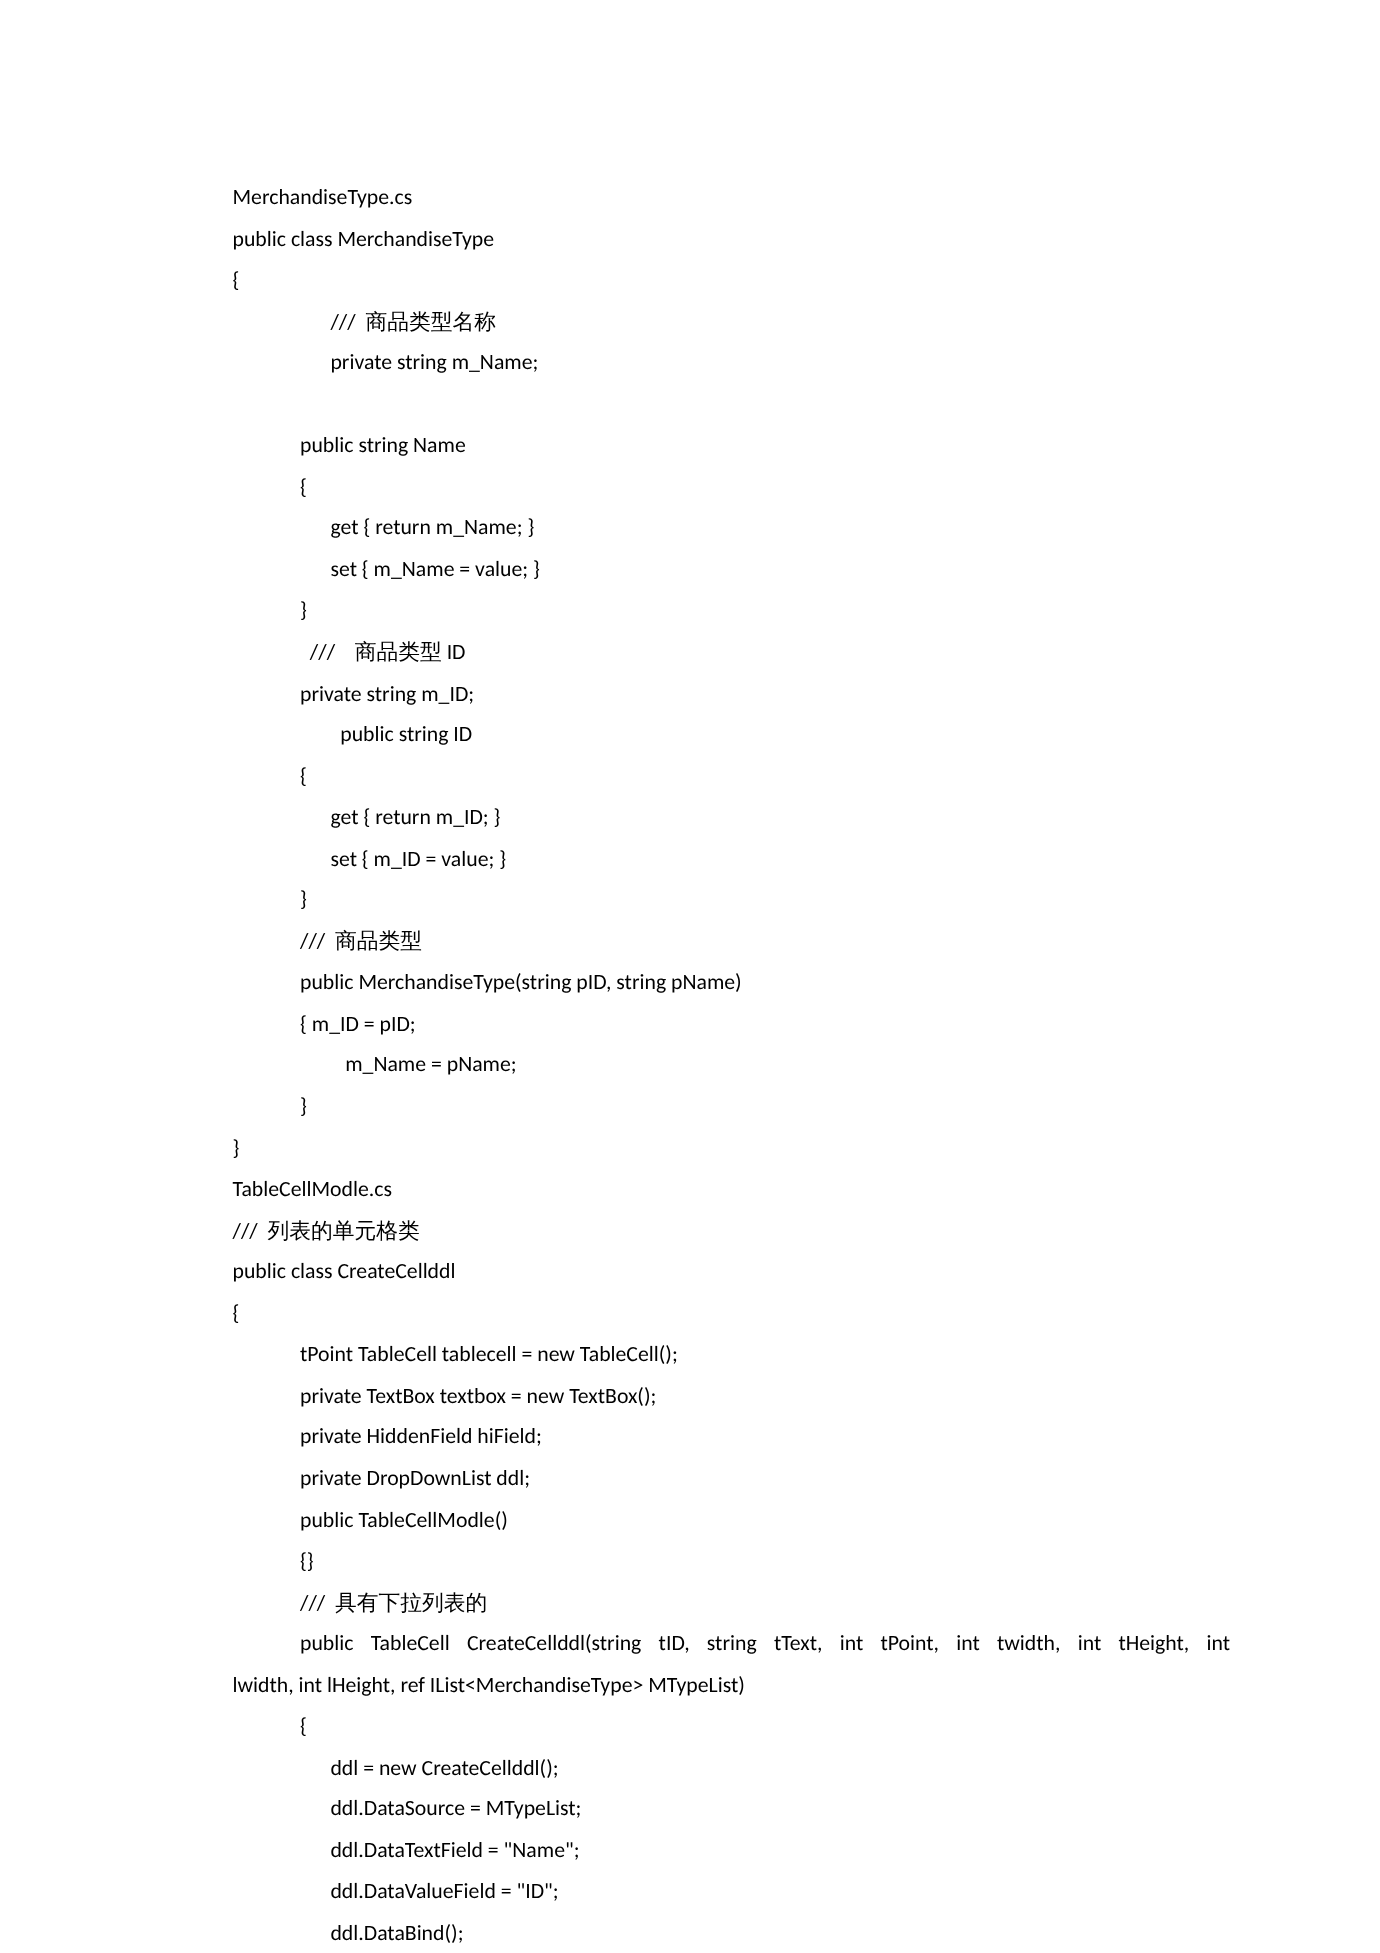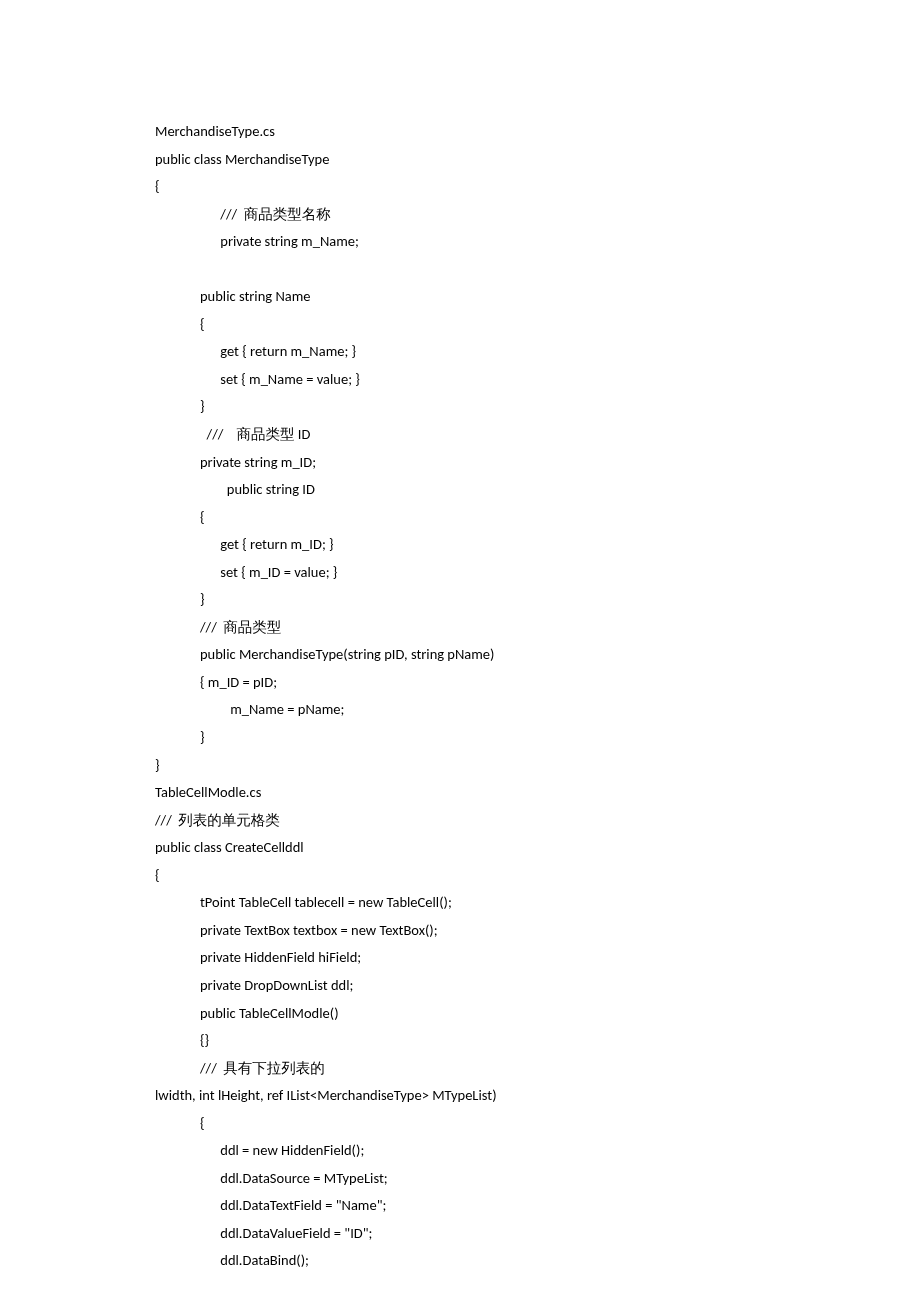--- a/index.html
+++ b/index.html
@@ -64,21 +64,22 @@
       <div class="code-line indent-1">///  列表的单元格类</div>
       <div class="code-line indent-1">public class CreateCellddl</div>
       <div class="code-line indent-1">{</div>
       <div class="code-line indent-2">tPoint TableCell tablecell = new TableCell();</div>
       <div class="code-line indent-2">private TextBox textbox = new TextBox();</div>
       <div class="code-line indent-2">private HiddenField hiField;</div>
       <div class="code-line indent-2">private DropDownList ddl;</div>
       <div class="code-line indent-2">public TableCellModle()</div>
       <div class="code-line indent-2">{}</div>
       <div class="code-line indent-2">///  具有下拉列表的</div>
+      <div class="code-line indent-2 justified">public TableCell CreateCellddl(string tID, string tText, int tPoint, int twidth, int tHeight, int</div>
       <div class="code-line indent-1">lwidth, int lHeight, ref IList&lt;MerchandiseType&gt; MTypeList)</div>
       <div class="code-line indent-2">{</div>
-      <div class="code-line indent-4"> ddl = new HiddenField();</div>
+      <div class="code-line indent-4"> ddl = new CreateCellddl();</div>
       <div class="code-line indent-4"> ddl.DataSource = MTypeList;</div>
       <div class="code-line indent-4"> ddl.DataTextField = "Name";</div>
       <div class="code-line indent-4"> ddl.DataValueField = "ID";</div>
       <div class="code-line indent-4"> ddl.DataBind();</div>
     </div>
 </div>
 
 </body></html>

